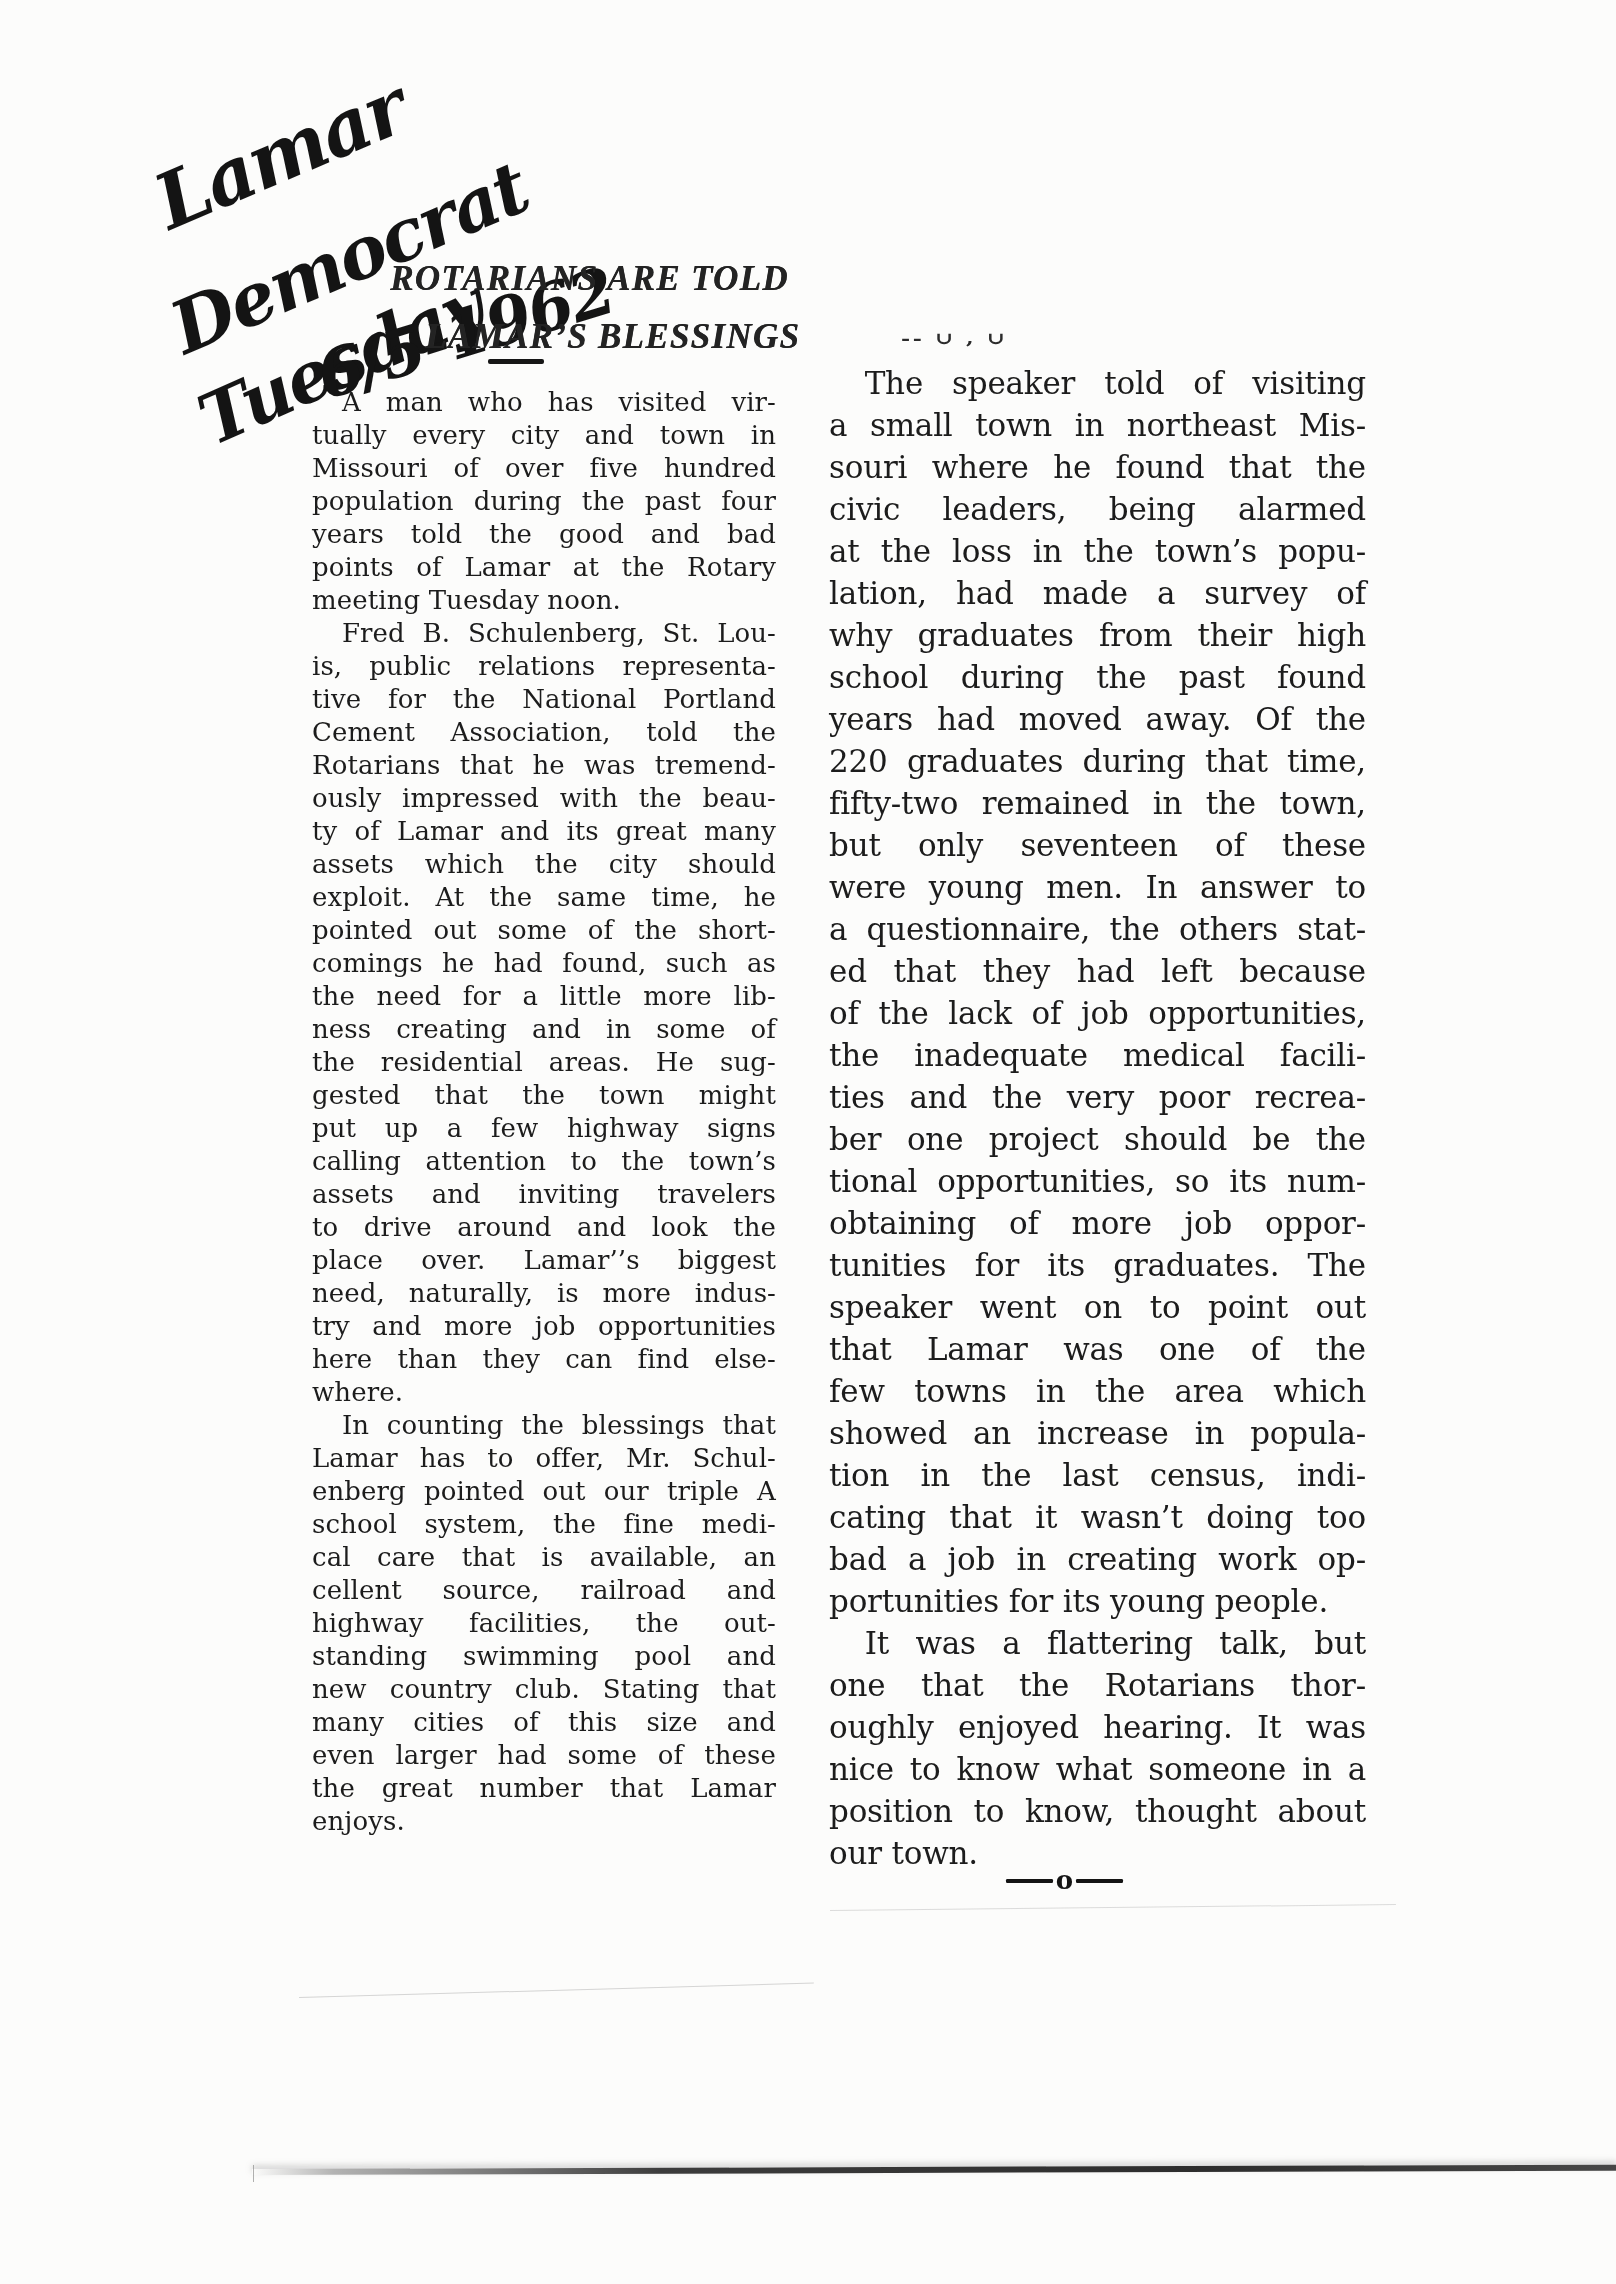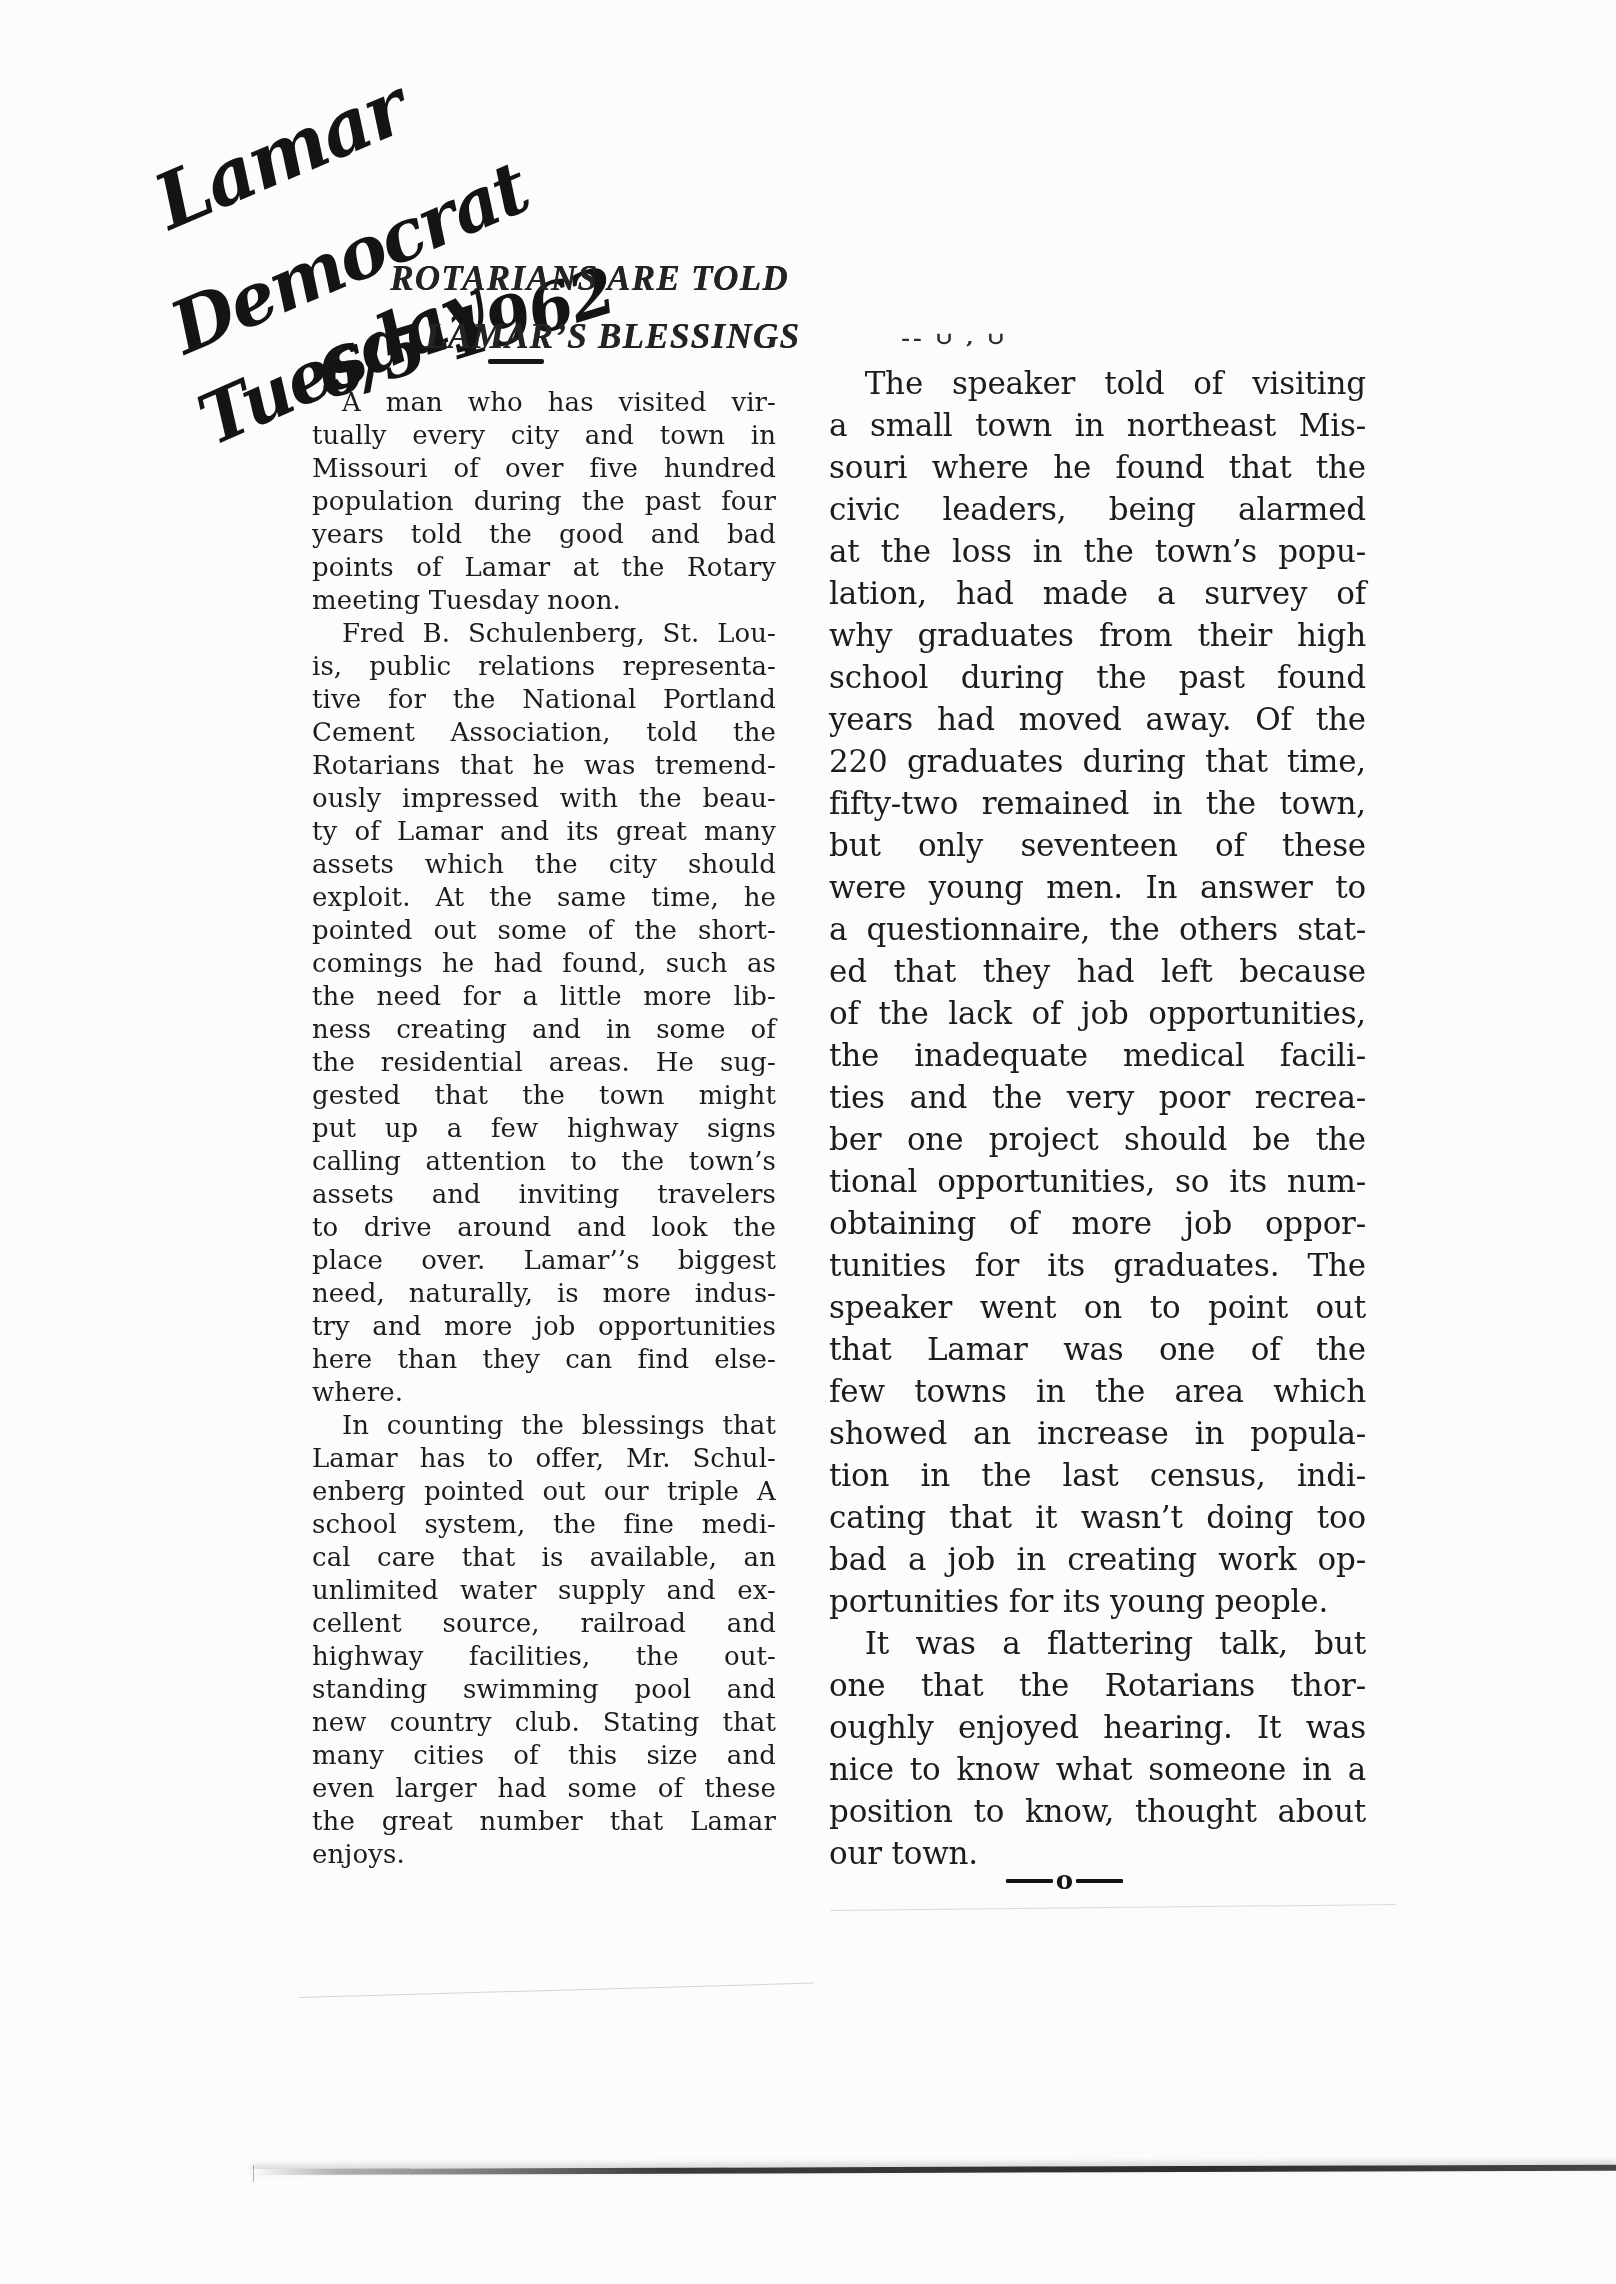--- a/index.html
+++ b/index.html
@@ -152,21 +152,20 @@
       <div class="line">place over. Lamar’’s biggest</div>
       <div class="line">need, naturally, is more indus-</div>
       <div class="line">try and more job opportunities</div>
       <div class="line">here than they can find else-</div>
       <div class="line last">where.</div>
       <div class="line ind">In counting the blessings that</div>
       <div class="line">Lamar has to offer, Mr. Schul-</div>
       <div class="line">enberg pointed out our triple A</div>
       <div class="line">school system, the fine medi-</div>
       <div class="line">cal care that is available, an</div>
-      <div class="line">unlimited water supply and ex-</div>
       <div class="line">cellent source, railroad and</div>
       <div class="line">highway facilities, the out-</div>
       <div class="line">standing swimming pool and</div>
       <div class="line">new country club. Stating that</div>
       <div class="line">many cities of this size and</div>
       <div class="line">even larger had some of these</div>
       <div class="line">the great number that Lamar</div>
       <div class="line last">enjoys.</div>
     </div>
 

